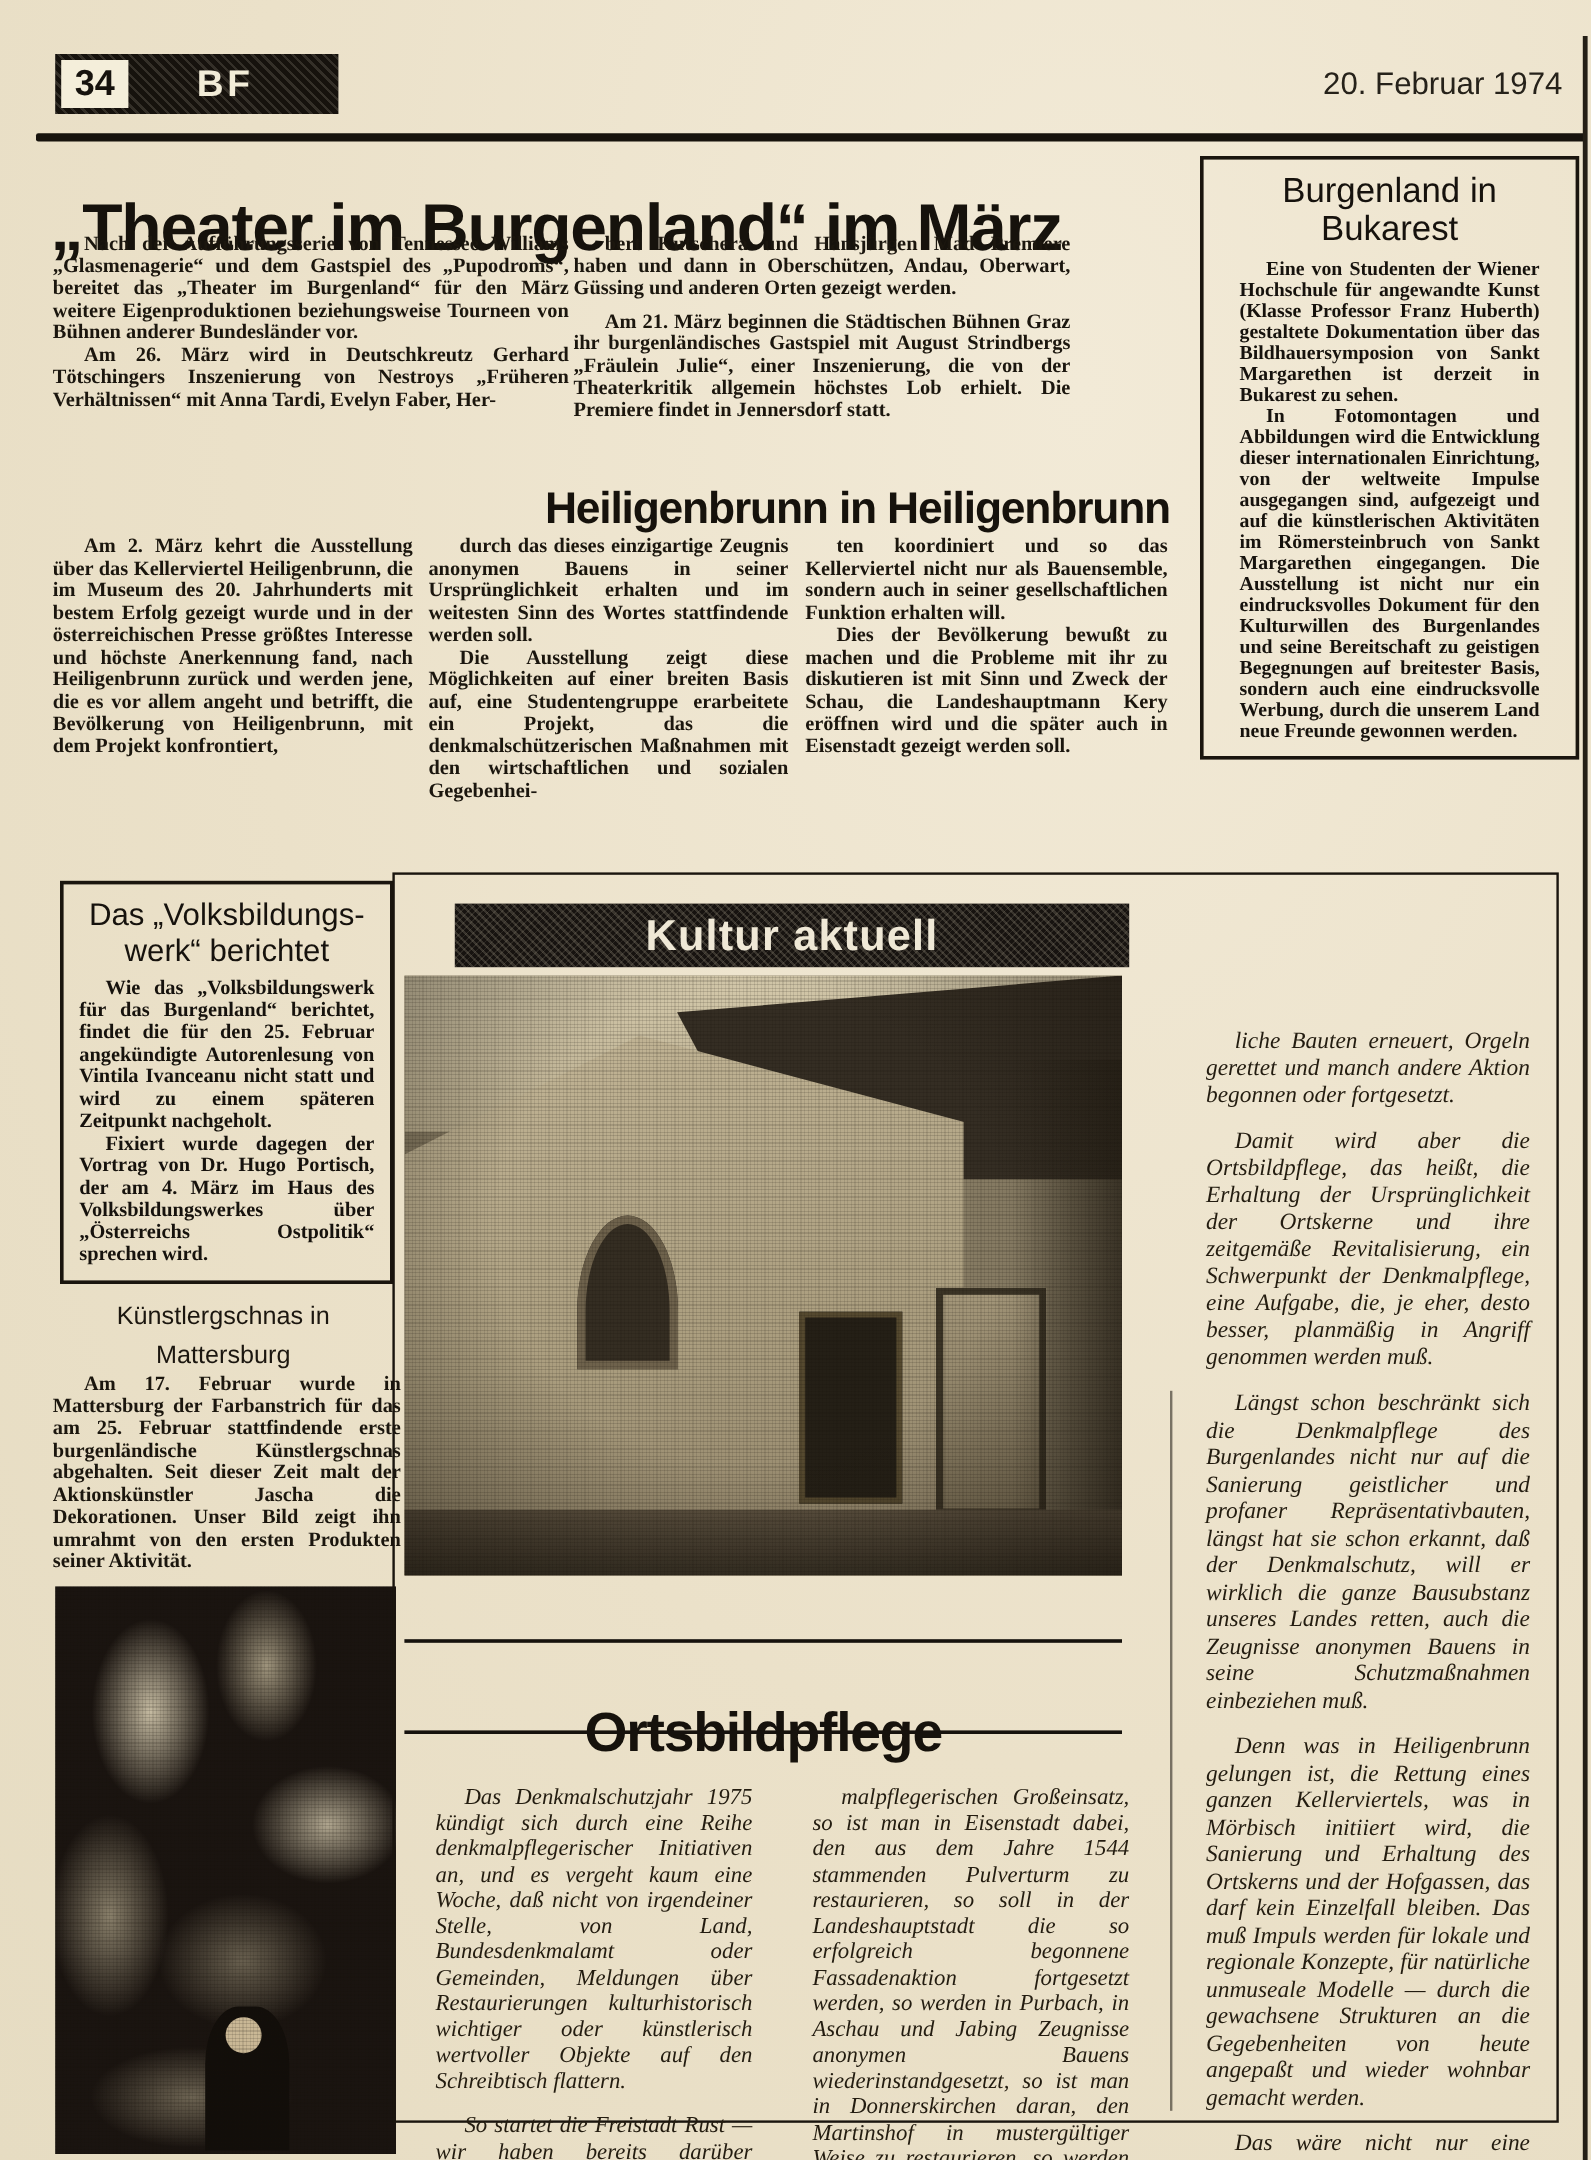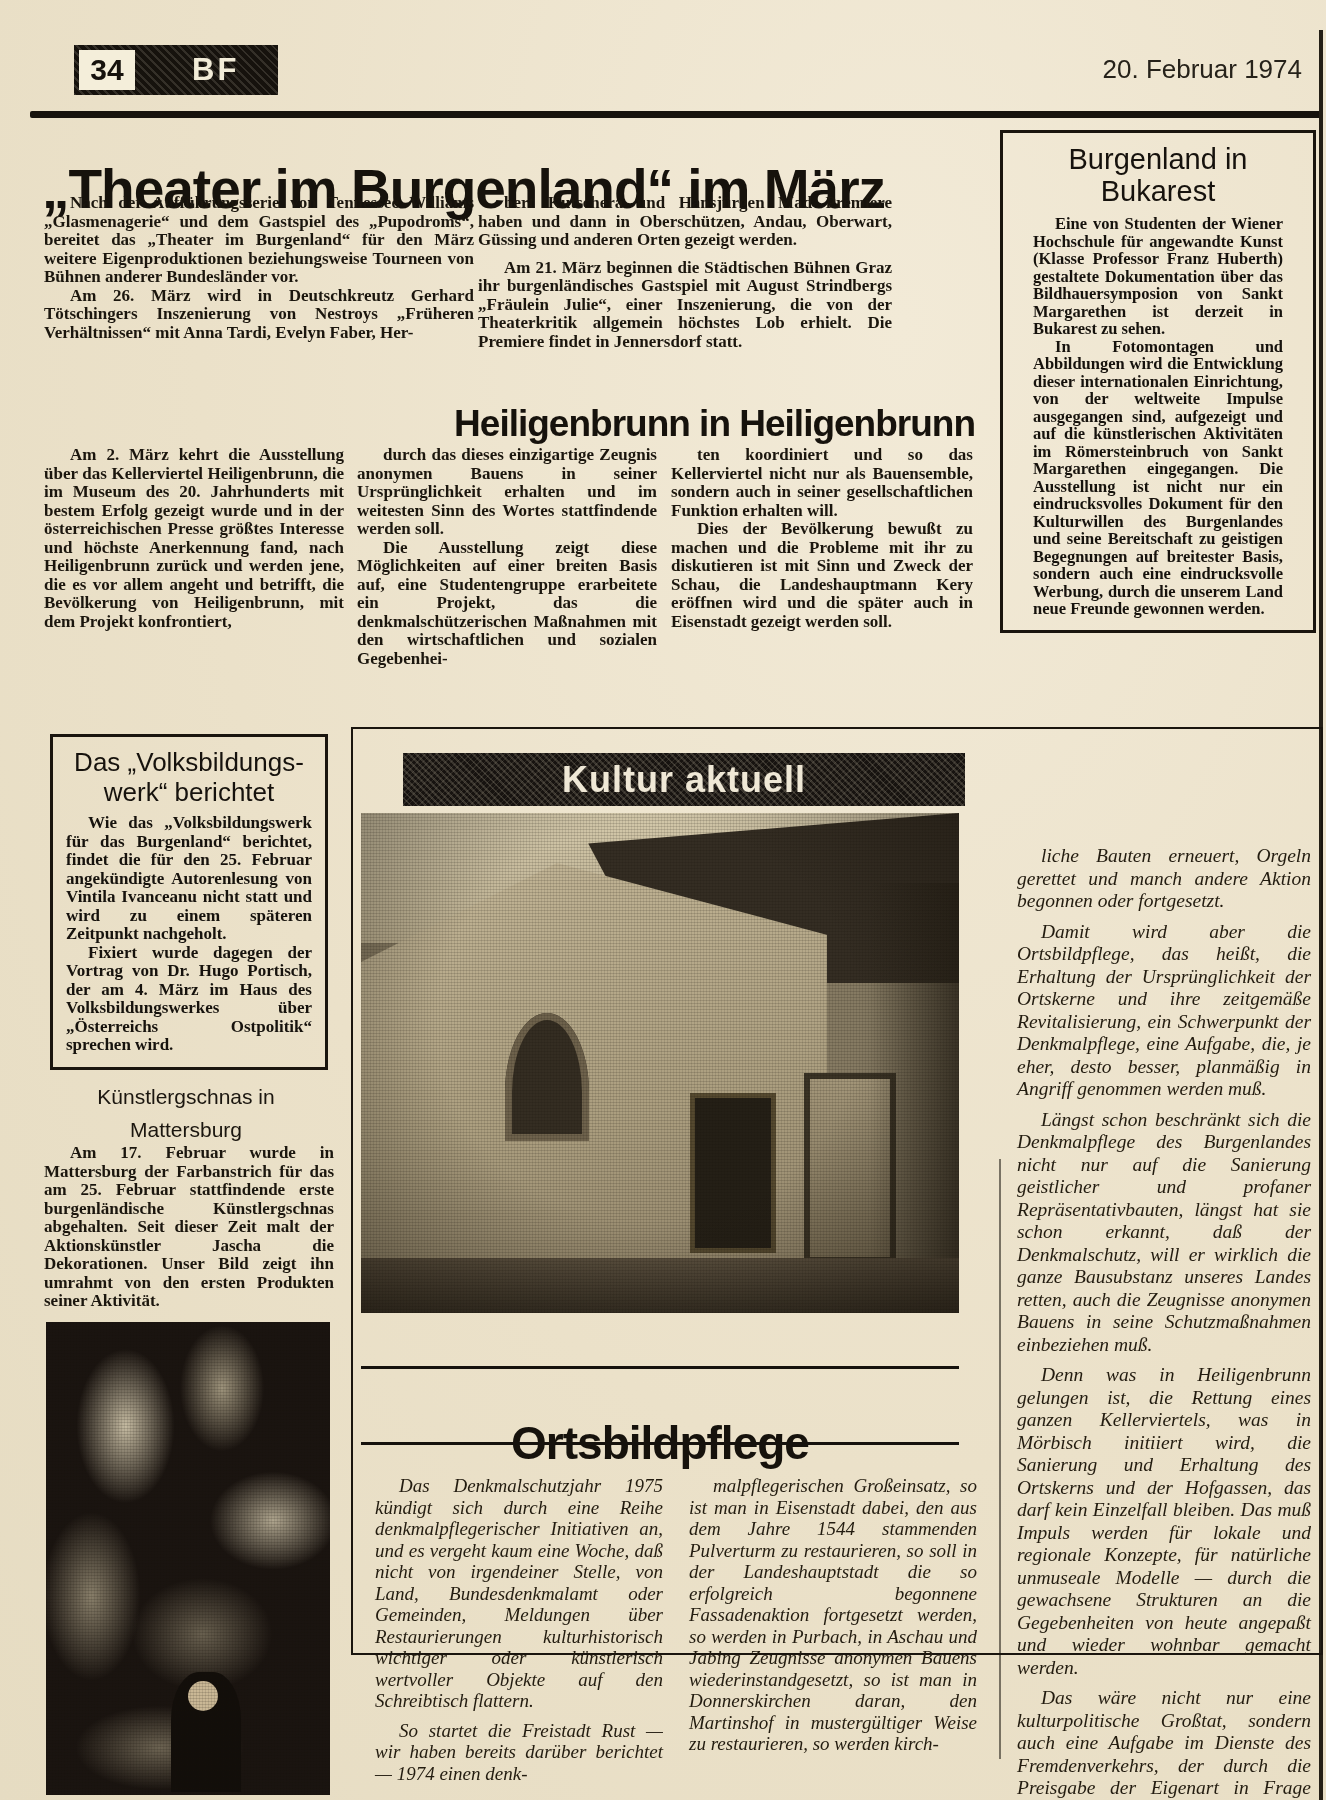--- a/index.html
+++ b/index.html
@@ -4,43 +4,43 @@
 <style>
   html,body{margin:0;padding:0;background:#cfc6b0;}
   .page{
     position:relative;width:1326px;height:1800px;overflow:hidden;
     background:#ece3cd;
     background-image:radial-gradient(ellipse at 68% 18%, #f2ead7 0%, #ebe1c9 55%, #e6dcC2 100%);
     font-family:"Liberation Serif", serif;color:#16120d;
   }
   .abs{position:absolute;}
   
-  .badge{left:46px;top:45px;width:204px;height:50px;background:#16120d;
-         background-image:repeating-linear-gradient(45deg, rgba(236,227,205,.14) 0 2px, transparent 2px 6px);margin-left:28px;}
+  .badge{left:46px;top:45px;width:236px;height:50px;background:#16120d;
+         background-image:repeating-linear-gradient(45deg, rgba(236,227,205,.14) 0 2px, transparent 2px 6px);}
   .pagenum{position:absolute;left:5px;top:5px;width:56px;height:40px;background:#f4eeda;
            font:700 30px/40px "Liberation Sans", sans-serif;text-align:center;color:#16120d;}
   .bf{position:absolute;left:118px;top:6px;width:110px;color:#f2ecd8;
       font:700 31px/38px "Liberation Sans", sans-serif;letter-spacing:3px;}
   .date{right:24px;top:54px;font:400 26px/30px "Liberation Sans", sans-serif;color:#26221a;}
   .toprule{left:30px;top:111px;width:1292px;height:7px;background:#17130d;border-radius:2px;}
   .scan-edge{left:1319px;top:30px;width:4px;height:1770px;background:#241f16;}
 
   
   .h-big{font-family:"Liberation Sans", sans-serif;font-weight:700;color:#16120c;letter-spacing:-1px;}
   .h-med{font-family:"Liberation Sans", sans-serif;font-weight:400;color:#1b160f;text-align:center;}
 
   .headline-theater{left:42px;top:122px;width:930px;font-size:55px;line-height:60px;white-space:nowrap;}
   .headline-heiligenbrunn{left:40px;top:368px;width:935px;font-size:37px;line-height:62px;text-align:right;white-space:nowrap;}
 
   
   .bodytext p{font:700 17px/18.5px "Liberation Serif", serif;text-align:justify;
               text-indent:26px;margin:0;color:#1b160e;}
   .bodytext p.gap{margin-top:9px;}
   .italic p{font:italic 400 19px/21.5px "Liberation Serif", serif;text-align:justify;
-            text-indent:24px;margin:4px;color:#231c10;}
+            text-indent:24px;margin:16px;color:#231c10;}
   .italic p + p{margin-top:8px;}
 
   .theater-col1{left:44px;top:194px;width:430px;}
   .theater-col2{left:478px;top:194px;width:414px;}
 
   .hei-col1{left:44px;top:446px;width:300px;}
   .hei-col2{left:357px;top:446px;width:300px;}
   .hei-col3{left:671px;top:446px;width:302px;}
 
   
@@ -50,21 +50,21 @@
   .bukarest p{font:700 16.5px/17.5px "Liberation Serif", serif;text-align:justify;text-indent:22px;margin:0;}
 
   .volks{left:50px;top:734px;width:278px;padding:8px 13px 12px;box-sizing:border-box;}
   .volks h2{font:400 26px/30px "Liberation Sans", sans-serif;text-align:center;margin:2px 0 7px;}
   .volks p{font:700 17px/18.5px "Liberation Serif", serif;text-align:justify;text-indent:22px;margin:0;}
 
   .kuenstler-title{left:40px;top:1063px;width:292px;font-size:21px;line-height:33px;}
   .kuenstler-text{left:44px;top:1144px;width:290px;}
 
   
-  .kultur-box{left:351px;top:727px;width:972px;height:928px;border:2px solid #1a150e;box-sizing:border-box;}
+  .kultur-box{left:327px;top:727px;width:972px;height:1042px;border:2px solid #1a150e;box-sizing:border-box;}
   .banner{position:absolute;left:50px;top:24px;width:562px;height:53px;background:#171310;
           background-image:repeating-linear-gradient(45deg, rgba(240,230,200,.16) 0 2px, transparent 2px 5px),
                            repeating-linear-gradient(135deg, rgba(240,230,200,.10) 0 1px, transparent 1px 4px);}
   .banner span{display:block;font:700 36px/53px "Liberation Sans", sans-serif;color:#efe8d6;
                text-align:center;letter-spacing:1px;}
   .orts-rule{position:absolute;left:8px;width:598px;height:3px;background:#16120d;}
   .r1{top:637px;} .r2{top:713px;}
   .orts-headline{position:absolute;left:8px;top:646px;width:598px;font:700 46px/60px "Liberation Sans", sans-serif;
                  text-align:center;color:#16120c;letter-spacing:-1px;}
   .orts-col1{position:absolute;left:18px;top:742px;width:296px;}

